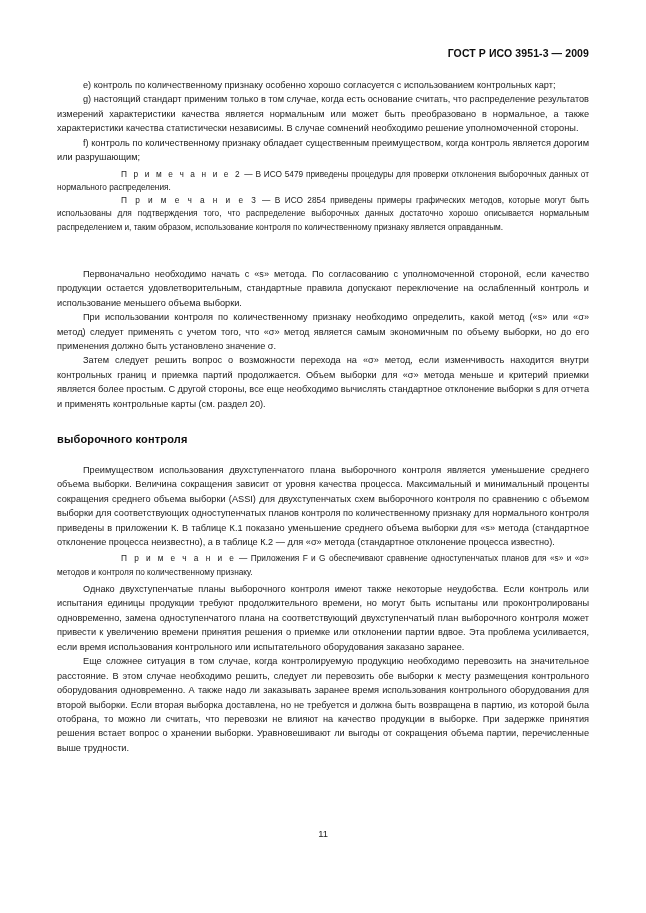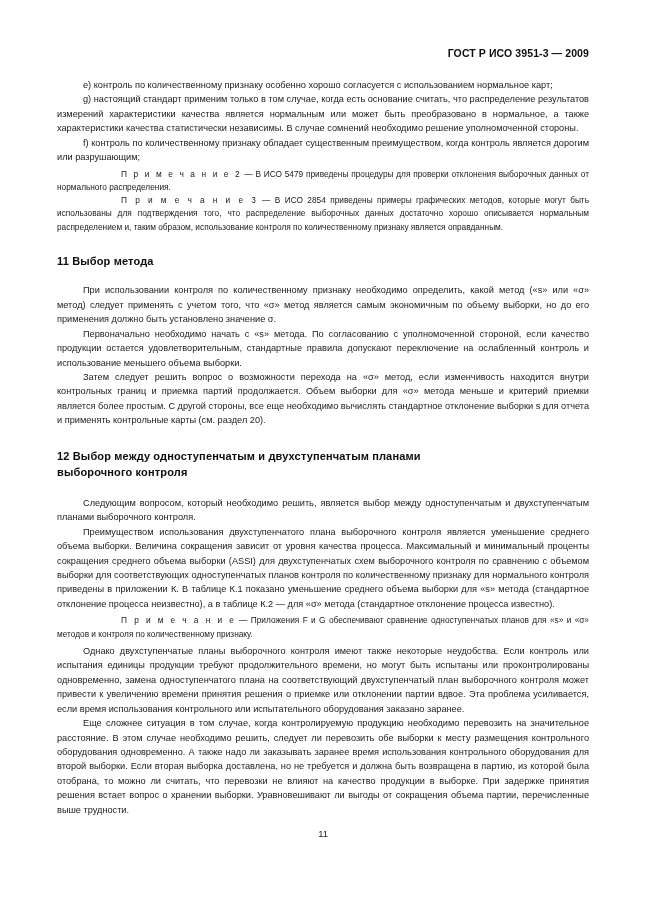--- a/index.html
+++ b/index.html
@@ -84,44 +84,41 @@
 </style>
 </head>
 <body>
 
 <div class="page">
 
   <div class="header">ГОСТ Р ИСО 3951-3 — 2009</div>
 
   <div class="content">
 
-    <p class="body-para">е) контроль по количественному признаку особенно хорошо согласуется с использованием нормальное карт;</p>
+    <p class="body-para">е) контроль по количественному признаку особенно хорошо согласуется с использованием контрольных карт;</p>
     <p class="body-para">g) настоящий стандарт применим только в том случае, когда есть основание считать, что распределение результатов измерений характеристики качества является нормальным или может быть преобразовано в нормальное, а также характеристики качества статистически независимы. В случае сомнений необходимо решение уполномоченной стороны.</p>
     <p class="body-para">f) контроль по количественному признаку обладает существенным преимуществом, когда контроль является дорогим или разрушающим;</p>
 
     <div class="sp-note"></div>
 
     <p class="note"><span class="note-label">П р и м е ч а н и е 2</span><span> — В ИСО 5479 приведены процедуры для проверки отклонения выборочных данных от нормального распределения.</span></p>
 
     <p class="note"><span class="note-label">П р и м е ч а н и е 3</span><span> — В ИСО 2854 приведены примеры графических методов, которые могут быть использованы для подтверждения того, что распределение выборочных данных достаточно хорошо описывается нормальным распределением и, таким образом, использование контроля по количественному признаку является оправданным.</span></p>
 
     <div class="sp-before-h-11"></div>
-    <h2>11 Выбор метода</h2>
     <div class="sp-after-h-11"></div>
 
+    <p class="body-para">Первоначально необходимо начать с «s» метода. По согласованию с уполномоченной стороной, если качество продукции остается удовлетворительным, стандартные правила допускают переключение на ослабленный контроль и использование меньшего объема выборки.</p>
     <p class="body-para">При использовании контроля по количественному признаку необходимо определить, какой метод («s» или «σ» метод) следует применять с учетом того, что «σ» метод является самым экономичным по объему выборки, но до его применения должно быть установлено значение σ.</p>
-    <p class="body-para">Первоначально необходимо начать с «s» метода. По согласованию с уполномоченной стороной, если качество продукции остается удовлетворительным, стандартные правила допускают переключение на ослабленный контроль и использование меньшего объема выборки.</p>
     <p class="body-para">Затем следует решить вопрос о возможности перехода на «σ» метод, если изменчивость находится внутри контрольных границ и приемка партий продолжается. Объем выборки для «σ» метода меньше и критерий приемки является более простым. С другой стороны, все еще необходимо вычислять стандартное отклонение выборки s для отчета и применять контрольные карты (см. раздел 20).</p>
 
     <div class="sp-before-h-12"></div>
-    <h2>12 Выбор между одноступенчатым и двухступенчатым планами</h2>
     <h2>выборочного контроля</h2>
     <div class="sp-after-h-12"></div>
 
-    <p class="body-para">Следующим вопросом, который необходимо решить, является выбор между одноступенчатым и двухступенчатым планами выборочного контроля.</p>
     <p class="body-para">Преимуществом использования двухступенчатого плана выборочного контроля является уменьшение среднего объема выборки. Величина сокращения зависит от уровня качества процесса. Максимальный и минимальный проценты сокращения среднего объема выборки (ASSI) для двухступенчатых схем выборочного контроля по сравнению с объемом выборки для соответствующих одноступенчатых планов контроля по количественному признаку для нормального контроля приведены в приложении К. В таблице К.1 показано уменьшение среднего объема выборки для «s» метода (стандартное отклонение процесса неизвестно), а в таблице К.2 — для «σ» метода (стандартное отклонение процесса известно).</p>
 
     <div class="sp-note"></div>
 
     <p class="note"><span class="note-label">П р и м е ч а н и е</span><span> — Приложения F и G обеспечивают сравнение одноступенчатых планов для «s» и «σ» методов и контроля по количественному признаку.</span></p>
 
     <div class="sp-note"></div>
 
     <p class="body-para">Однако двухступенчатые планы выборочного контроля имеют также некоторые неудобства. Если контроль или испытания единицы продукции требуют продолжительного времени, но могут быть испытаны или проконтролированы одновременно, замена одноступенчатого плана на соответствующий двухступенчатый план выборочного контроля может привести к увеличению времени принятия решения о приемке или отклонении партии вдвое. Эта проблема усиливается, если время использования контрольного или испытательного оборудования заказано заранее.</p>
     <p class="body-para">Еще сложнее ситуация в том случае, когда контролируемую продукцию необходимо перевозить на значительное расстояние. В этом случае необходимо решить, следует ли перевозить обе выборки к месту размещения контрольного оборудования одновременно. А также надо ли заказывать заранее время использования контрольного оборудования для второй выборки. Если вторая выборка доставлена, но не требуется и должна быть возвращена в партию, из которой была отобрана, то можно ли считать, что перевозки не влияют на качество продукции в выборке. При задержке принятия решения встает вопрос о хранении выборки. Уравновешивают ли выгоды от сокращения объема партии, перечисленные выше трудности.</p>

